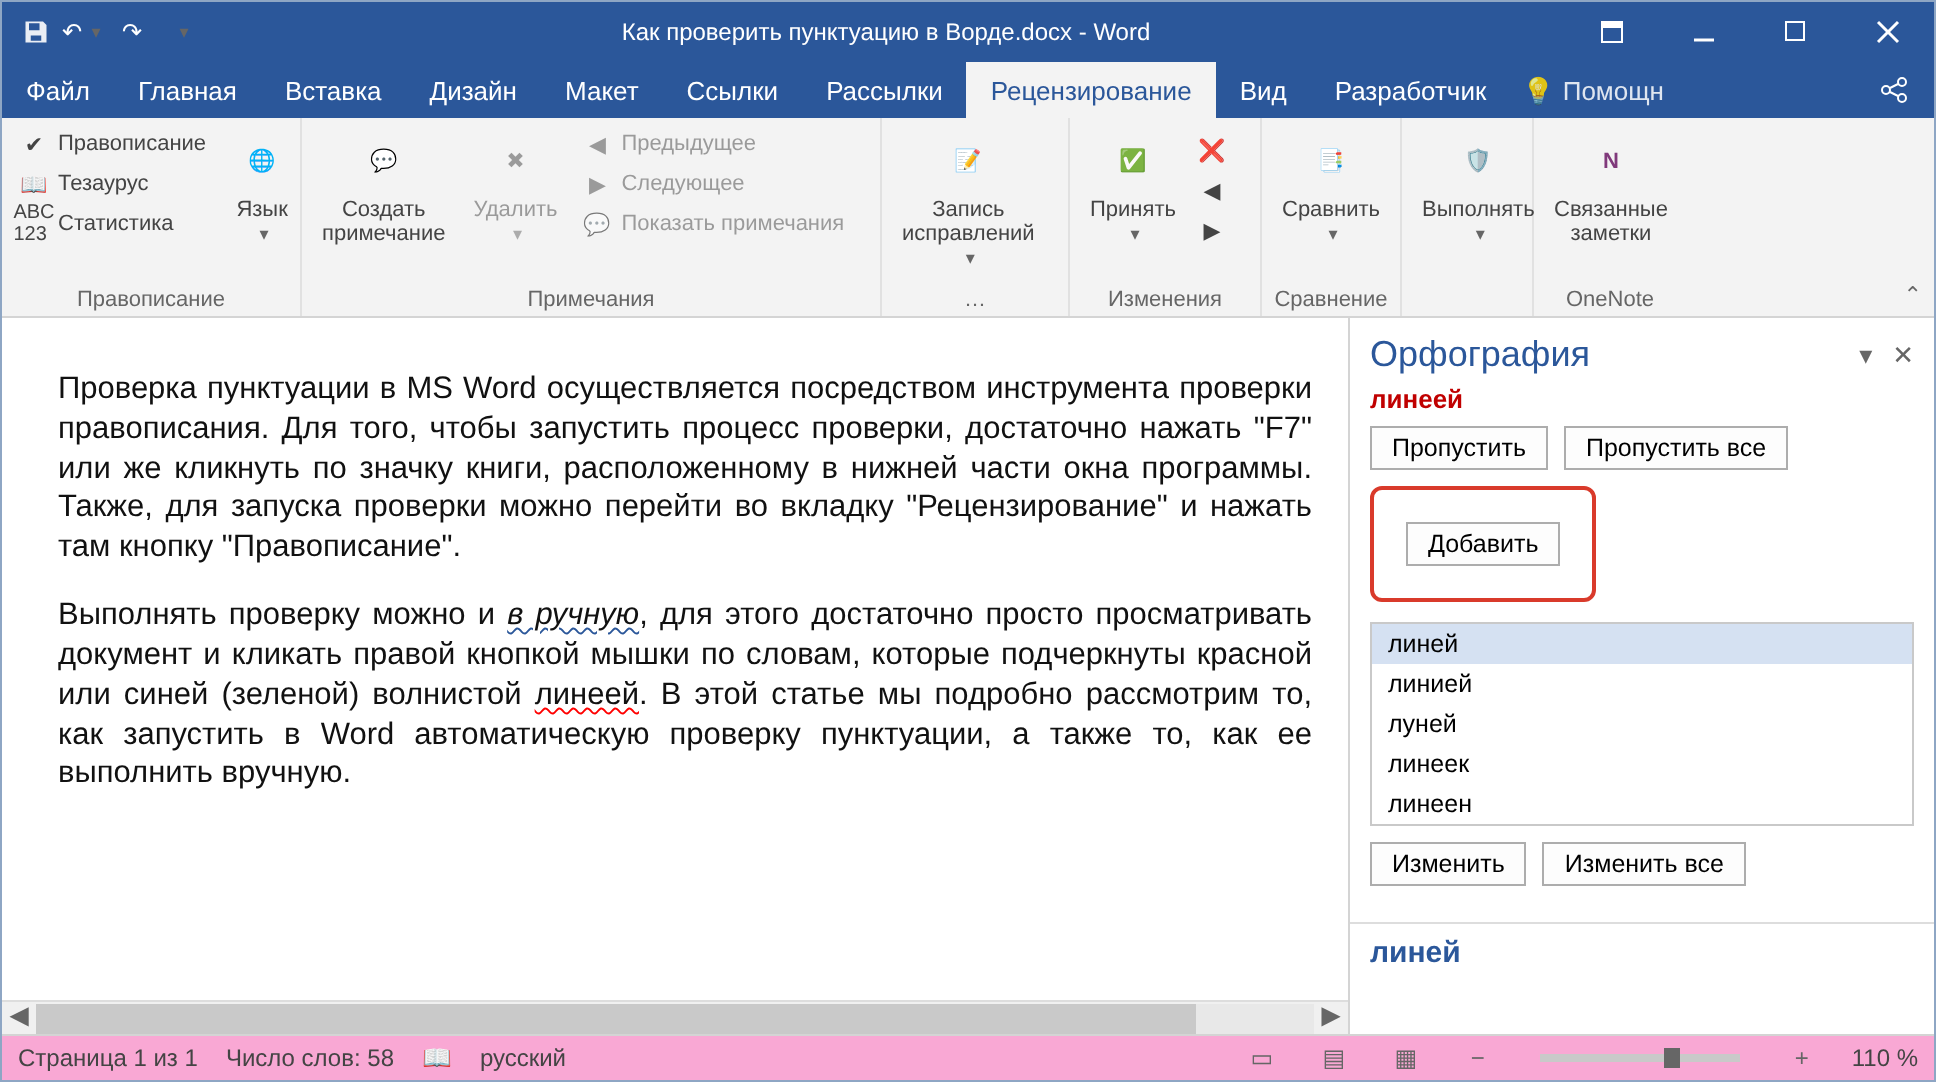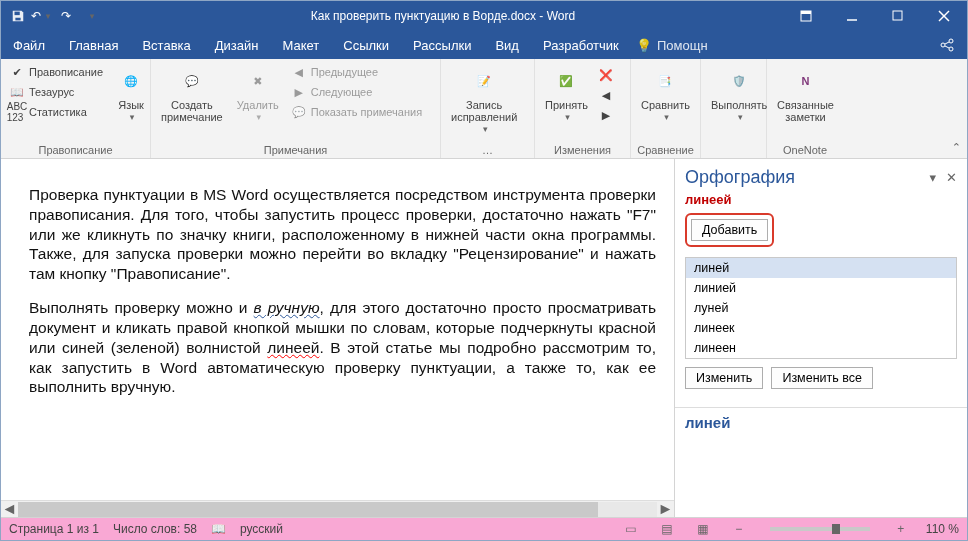--- a/index.html
+++ b/index.html
@@ -37,21 +37,21 @@
 .hscroll .thumb{ position:absolute; left:0; top:0; height:100%; width:580px; background:#c9c9c9;}
 .hscroll .arrow{ width:17px; height:17px; display:flex; align-items:center; justify-content:center; color:#666; cursor:pointer;}
 .pane { width:293px; border-left:1px solid #d4d4d4; background:#fff; display:flex; flex-direction:column; font-size:12.5px;}
 .pane-title{ display:flex; align-items:center; padding:8px 10px 2px; color:#2b579a; font-size:18px;}
 .pane-title .pull{ margin-left:auto; display:flex; gap:10px; color:#666; font-size:13px;}
 .pane-word{ color:#c00000; font-weight:bold; padding:2px 10px 6px; font-size:13px;}
 .pane-btns{ display:flex; gap:8px; padding:0 10px 8px;}
 .pane-btns button, .pane-btns2 button{ font-size:12.5px; padding:3px 10px; background:#fdfdfd; border:1px solid #adadad; cursor:pointer;}
 .pane-btns2{ display:flex; gap:8px; padding:8px 10px;}
 .pane-add{ padding:0 10px 10px;}
-.pane-add .hl{ border:2.5px solid #d93a2b; border-radius:6px; display:inline-block; padding:4px;}
+.pane-add .hl{ border:2.5px solid #d93a2b; border-radius:6px; display:inline-block; padding:16px;}
 .pane-add button{ font-size:12.5px; padding:3px 10px; background:#fdfdfd; border:1px solid #adadad; cursor:pointer;}
 .suggest{ border:1px solid #c9c9c9; margin:0 10px; max-height:120px; overflow:auto;}
 .suggest div{ padding:3px 8px; cursor:pointer;}
 .suggest div.sel{ background:#d5e1f2;}
 .pane-sep{ border-top:1px solid #ddd; margin:10px 0 6px;}
 .pane-def{ color:#2b579a; font-weight:bold; padding:0 10px; font-size:15px;}
 .status{ position:absolute; left:0; right:0; bottom:0; height:23px; background:#f9a8d4; border-top:1px solid #d4d4d4; display:flex; align-items:center; font-size:12px; color:#444; padding:0 8px; gap:14px;}
 .status .spacer{flex:1;}
 .status .vbtn{ width:22px; height:18px; display:flex; align-items:center; justify-content:center; cursor:pointer; color:#666;}
 .status .zoom-track{ width:100px; height:4px; background:#c9c9c9; position:relative; margin:0 6px;}
@@ -102,20 +102,21 @@
 </div>
 
 <div class="menu-bar">
   <div class="tab">Файл</div>
   <div class="tab">Главная</div>
   <div class="tab">Вставка</div>
   <div class="tab">Дизайн</div>
   <div class="tab">Макет</div>
   <div class="tab">Ссылки</div>
   <div class="tab">Рассылки</div>
+  <div class="tab active">Рецензирование</div>
   <div class="tab">Вид</div>
   <div class="tab">Разработчик</div>
   <div class="tell">💡 <span>Помощн</span></div>
   <div class="share">
       <svg width="16" height="16">
         <circle cx="12" cy="4" r="2" fill="none" stroke="#fff"></circle>
         <circle cx="4" cy="8" r="2" fill="none" stroke="#fff"></circle>
         <circle cx="12" cy="12" r="2" fill="none" stroke="#fff"></circle>
         <line x1="6" y1="7" x2="10" y2="5" stroke="#fff"></line>
         <line x1="6" y1="9" x2="10" y2="11" stroke="#fff"></line>
@@ -262,20 +263,24 @@
 
   <div class="pane">
     <div class="pane-title">
       <span>Орфография</span>
       <span class="pull">
         <span>▾</span>
         <span>✕</span>
       </span>
     </div>
     <div class="pane-word">линеей</div>
+    <div class="pane-btns">
+      <button>Пропустить</button>
+      <button>Пропустить все</button>
+    </div>
     <div class="pane-add">
       <span class="hl"><button>Добавить</button></span>
     </div>
     <div class="suggest">
       <div class="sel">линей</div>
       <div>линией</div>
       <div>луней</div>
       <div>линеек</div>
       <div>линеен</div>
     </div>

